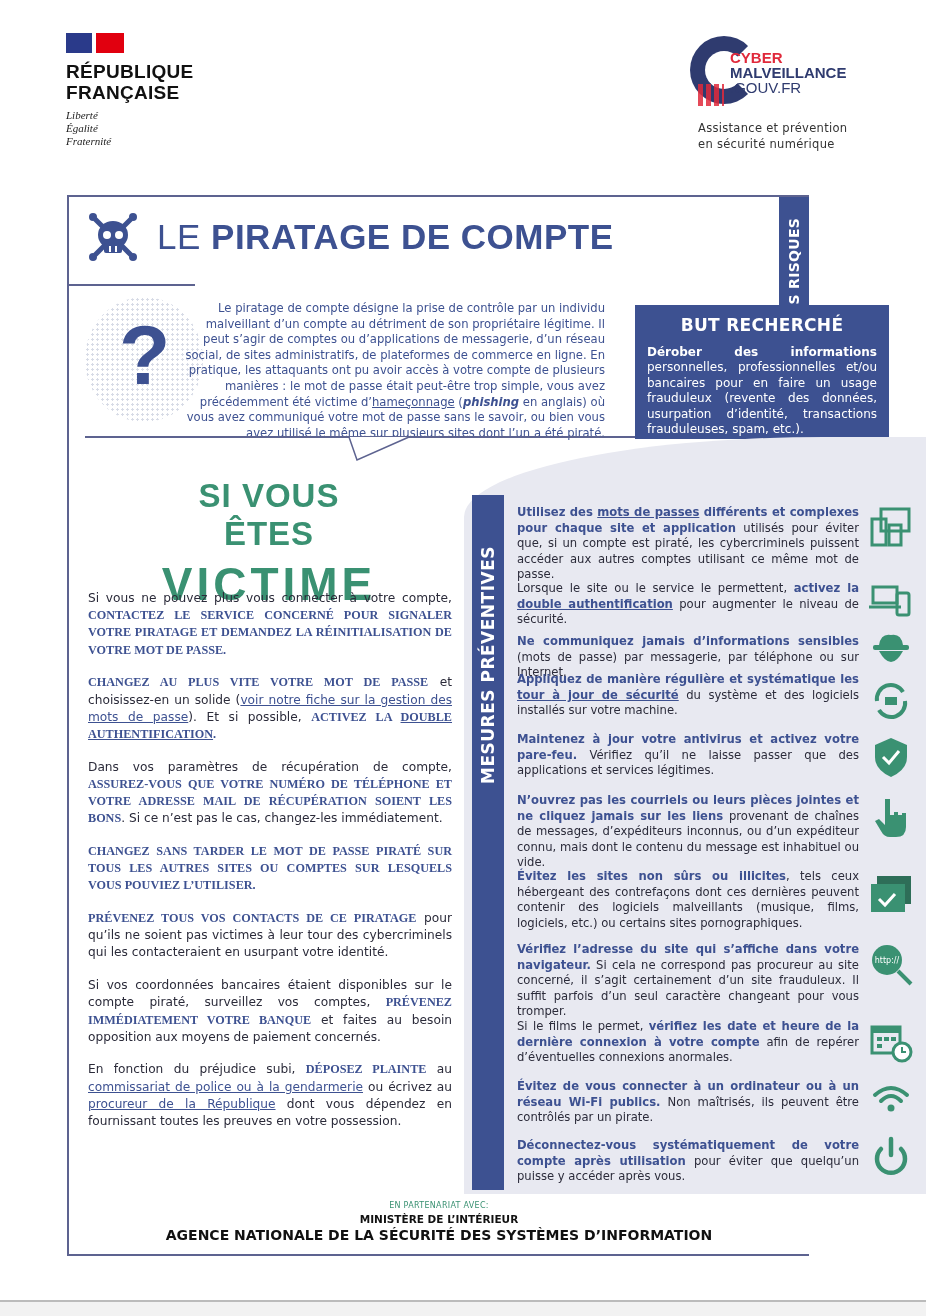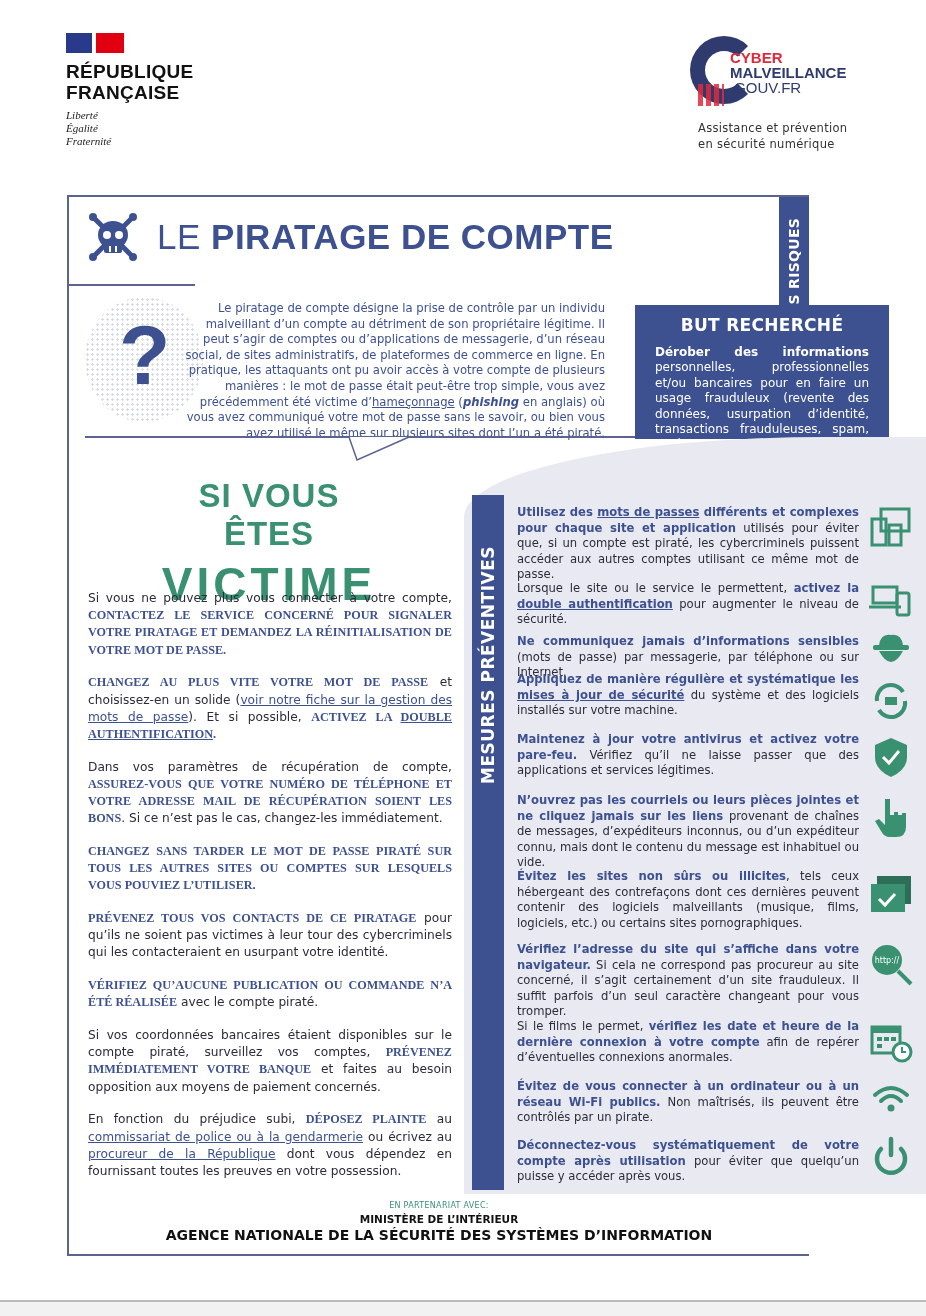--- a/index.html
+++ b/index.html
@@ -39,21 +39,21 @@
 
   .intro { position: absolute; left: 16px; top: 100px; width: 530px; height: 150px; }
   .qmark-bg { position: absolute; left: 0; top: 0; width: 118px; height: 125px;
     background-image: radial-gradient(#d7dbe6 1px, transparent 1.2px); background-size: 5px 5px; border-radius: 50%; }
   .qmark { position: absolute; left: 34px; top: 8px; font-family: "Liberation Sans", sans-serif; font-weight: bold; font-size: 84px; color: #3d5191; line-height: 100px; }
   .intro-text { position: absolute; left: 100px; top: 4px; width: 420px; font-size: 11.6px; line-height: 15.6px; text-align: right; color: #3d5191; }
   .intro-text u { text-decoration: underline; }
   .intro-line { position: absolute; left: 0; top: 139px; width: 554px; height: 2px; background: #5d6390; }
   .tail-svg { position: absolute; left: 262px; top: 139px; }
 
-  .but-box { position: absolute; left: 566px; top: 108px; width: 254px; height: 134px; background: #3d5191; color: #fff; padding: 10px 20px; }
+  .but-box { position: absolute; left: 566px; top: 108px; width: 254px; height: 134px; background: #3d5191; color: #fff; padding: 10px 12px; }
   .but-title { text-align: center; font-weight: bold; font-size: 17px; letter-spacing: 0.3px; }
   .but-text { margin-top: 10px; font-size: 12px; line-height: 15.4px; text-align: justify; }
 
   
   .victime-head { position: absolute; left: 80px; top: 280px; width: 240px; text-align: center; color: #3a9172; font-family: "Liberation Sans", sans-serif; font-weight: bold; }
   .victime-head .l1 { font-size: 33px; letter-spacing: 1px; }
   .victime-head .l2 { font-size: 46px; letter-spacing: 4px; margin-top: 4px; }
   .victime { position: absolute; left: 19px; top: 393px; width: 364px; font-size: 12.2px; line-height: 17.2px; color: #2b2b3a; }
   .victime p { margin-bottom: 15.5px; text-align: justify; }
   .victime .caps { font-weight: bold; color: #3d5191; font-family: Liberation Serif, serif; }
@@ -149,34 +149,33 @@
   <div class="victime-head">
     <div class="l1">SI VOUS ÊTES</div>
     <div class="l2">VICTIME</div>
   </div>
   <div class="victime">
     <p><span>Si vous ne pouvez plus vous connecter à votre compte, </span><span class="caps">CONTACTEZ LE SERVICE CONCERNÉ POUR SIGNALER VOTRE PIRATAGE ET DEMANDEZ LA RÉINITIALISATION DE VOTRE MOT DE PASSE.</span></p>
     <p><span class="caps">CHANGEZ AU PLUS VITE VOTRE MOT DE PASSE</span><span> et choisissez-en un solide (</span><a>voir notre fiche sur la gestion des mots de passe</a><span>). Et si possible, </span><span class="caps">ACTIVEZ LA </span><a class="caps">DOUBLE AUTHENTIFICATION</a><span class="caps">.</span></p>
     <p><span>Dans vos paramètres de récupération de compte, </span><span class="caps">ASSUREZ-VOUS QUE VOTRE NUMÉRO DE TÉLÉPHONE ET VOTRE ADRESSE MAIL DE RÉCUPÉRATION SOIENT LES BONS</span><span>. Si ce n’est pas le cas, changez-les immédiatement.</span></p>
     <p><span class="caps">CHANGEZ SANS TARDER LE MOT DE PASSE PIRATÉ SUR TOUS LES AUTRES SITES OU COMPTES SUR LESQUELS VOUS POUVIEZ L’UTILISER.</span></p>
     <p><span class="caps">PRÉVENEZ TOUS VOS CONTACTS DE CE PIRATAGE</span><span> pour qu’ils ne soient pas victimes à leur tour des cybercriminels qui les contacteraient en usurpant votre identité.</span></p>
-    <p><span class="caps">VÉRIFIEZ QU’AUCUNE PUBLICATION OU COMMANDE N’A ÉTÉ RÉALISÉE</span><span> avec le compte piraté.</span></p>
     <p><span>Si vos coordonnées bancaires étaient disponibles sur le compte piraté, surveillez vos comptes, </span><span class="caps">PRÉVENEZ IMMÉDIATEMENT VOTRE BANQUE</span><span> et faites au besoin opposition aux moyens de paiement concernés.</span></p>
     <p><span>En fonction du préjudice subi, </span><span class="caps">DÉPOSEZ PLAINTE</span><span> au </span><a>commissariat de police ou à la gendarmerie</a><span> ou écrivez au </span><a>procureur de la République</a><span> dont vous dépendez en fournissant toutes les preuves en votre possession.</span></p>
   </div>
 
   <div class="mesures-bg"></div>
   <div class="mesures-tab">
       <span>MESURES PRÉVENTIVES</span>
     </div>
 
   <div class="mesure" style="top:308px"><b>Utilisez des </b><b><u>mots de passes</u></b><b> différents et complexes pour chaque site et application</b><span> utilisés pour éviter que, si un compte est piraté, les cybercriminels puissent accéder aux autres comptes utilisant ce même mot de passe.</span></div>
   <div class="mesure" style="top:384px"><span>Lorsque le site ou le service le permettent, </span><b>activez la </b><b><u>double authentification</u></b><span> pour augmenter le niveau de sécurité.</span></div>
   <div class="mesure" style="top:437px"><b>Ne communiquez jamais d’informations sensibles</b><span> (mots de passe) par messagerie, par téléphone ou sur Internet.</span></div>
-  <div class="mesure" style="top:475px"><b>Appliquez de manière régulière et systématique les </b><b><u>mises à jour de sécurité</u></b><span> du système et des logiciels installés sur votre machine.</span></div>
+  <div class="mesure" style="top:475px"><b>Appliquez de manière régulière et systématique les </b><b><u>tour à jour de sécurité</u></b><span> du système et des logiciels installés sur votre machine.</span></div>
   <div class="mesure" style="top:535px"><b>Maintenez à jour votre antivirus et activez votre pare-feu.</b><span> Vérifiez qu’il ne laisse passer que des applications et services légitimes.</span></div>
   <div class="mesure" style="top:596px"><b>N’ouvrez pas les courriels ou leurs pièces jointes et ne cliquez jamais sur les liens</b><span> provenant de chaînes de messages, d’expéditeurs inconnus, ou d’un expéditeur connu, mais dont le contenu du message est inhabituel ou vide.</span></div>
   <div class="mesure" style="top:672px"><b>Évitez les sites non sûrs ou illicites</b><span>, tels ceux hébergeant des contrefaçons dont ces dernières peuvent contenir des logiciels malveillants (musique, films, logiciels, etc.) ou certains sites pornographiques.</span></div>
   <div class="mesure" style="top:745px"><b>Vérifiez l’adresse du site qui s’affiche dans votre navigateur.</b><span> Si cela ne correspond pas procureur au site concerné, il s’agit certainement d’un site frauduleux. Il suffit parfois d’un seul caractère changeant pour vous tromper.</span></div>
   <div class="mesure" style="top:822px"><span>Si le films le permet, </span><b>vérifiez les date et heure de la dernière connexion à votre compte</b><span> afin de repérer d’éventuelles connexions anormales.</span></div>
   <div class="mesure" style="top:882px"><b>Évitez de vous connecter à un ordinateur ou à un réseau Wi-Fi publics.</b><span> Non maîtrisés, ils peuvent être contrôlés par un pirate.</span></div>
   <div class="mesure" style="top:941px"><b>Déconnectez-vous systématiquement de votre compte après utilisation</b><span> pour éviter que quelqu’un puisse y accéder après vous.</span></div>
 
   <svg class="m-icon" style="top:308px" viewBox="0 0 44 44">
       <g fill="none" stroke="#3a9172" stroke-width="3">

